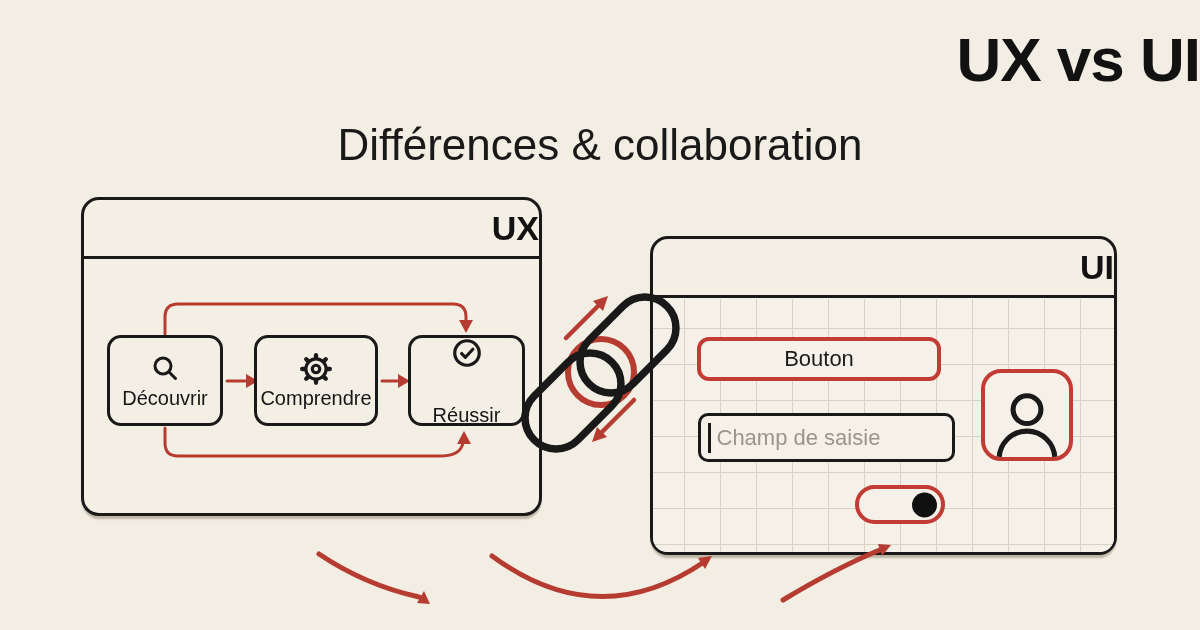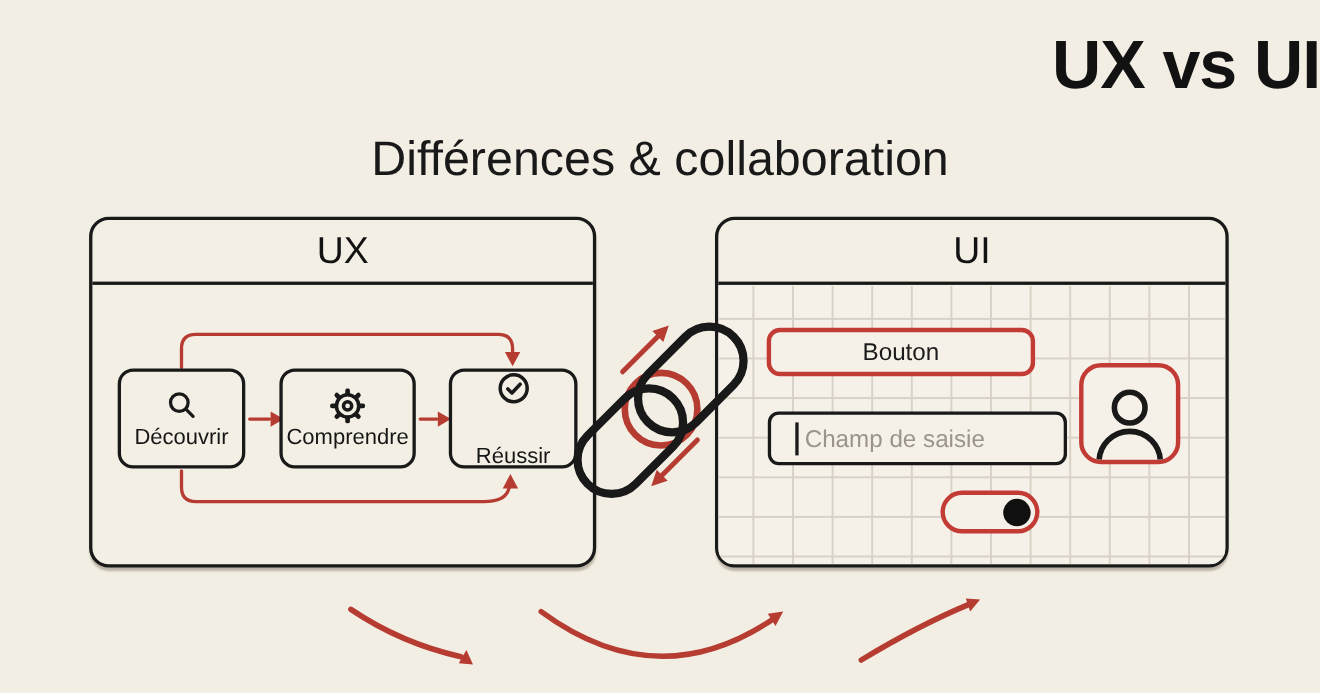--- a/index.html
+++ b/index.html
@@ -16,25 +16,25 @@
     position:absolute;top:100px;left:0;width:100%;text-align:center;
     font-size:44px;font-weight:400;color:#191919;margin-top:20px;
   }
   .panel{
     position:absolute;top:197px;height:313px;background:#f4efe5;
     border:3.5px solid #191919;border-radius:18px;
     box-shadow:0 4px 2px -1px rgba(60,45,25,.30);
     z-index:1;
   }
   .panel-ux{left:81px;width:455px;}
-  .panel-ui{left:650px;width:461px;}
+  .panel-ui{left:650px;width:461px;margin-top:39px;}
   .panel-header{
     height:56px;border-bottom:3.5px solid #191919;
-    display:flex;align-items:center;justify-content:center;
-    font-size:34px;font-weight:400;color:#121212;
+    display:flex;align-items:center;justify-content:flex-end;
+    font-size:34px;font-weight:700;color:#121212;
   }
   .ui-body{
     position:absolute;left:0;right:0;top:60px;bottom:0;
     border-radius:0 0 14px 14px;
     background-color:#f6f1e8;
     background-image:
       linear-gradient(to right,#d8d2c6 1.5px,transparent 1.5px),
       linear-gradient(to bottom,#d8d2c6 1.5px,transparent 1.5px);
     background-size:36px 36px;background-position:-5px -7px;
   }
@@ -54,21 +54,21 @@
   
   .ui-button{
     position:absolute;left:44px;top:38px;width:244px;height:44px;
     border:4px solid #c23b35;border-radius:12px;background:#f6f1e8;
     display:flex;align-items:center;justify-content:center;
     font-size:22px;color:#1b1b1b;
   }
   .ui-input{
     position:absolute;left:45px;top:114px;width:244px;height:43px;
     border:3.5px solid #191919;border-radius:10px;background:#f6f1e8;
-    display:flex;align-items:center;padding-left:22px;box-sizing:content-box;
+    display:flex;align-items:center;padding-left:7px;box-sizing:content-box;
   }
   .caret{width:2.5px;height:30px;background:#191919;margin-right:4px;flex:0 0 auto;}
   .ui-input input{
     border:none;outline:none;background:transparent;width:100%;
     font-family:"Liberation Sans", sans-serif;font-size:22px;color:#4a4a4a;
   }
   .ui-input input::placeholder{color:#9a948a;opacity:1;}
   .ui-toggle{
     position:absolute;left:202px;top:186px;width:82px;height:31px;
     border:4px solid #c23b35;border-radius:22px;background:#f6f1e8;

